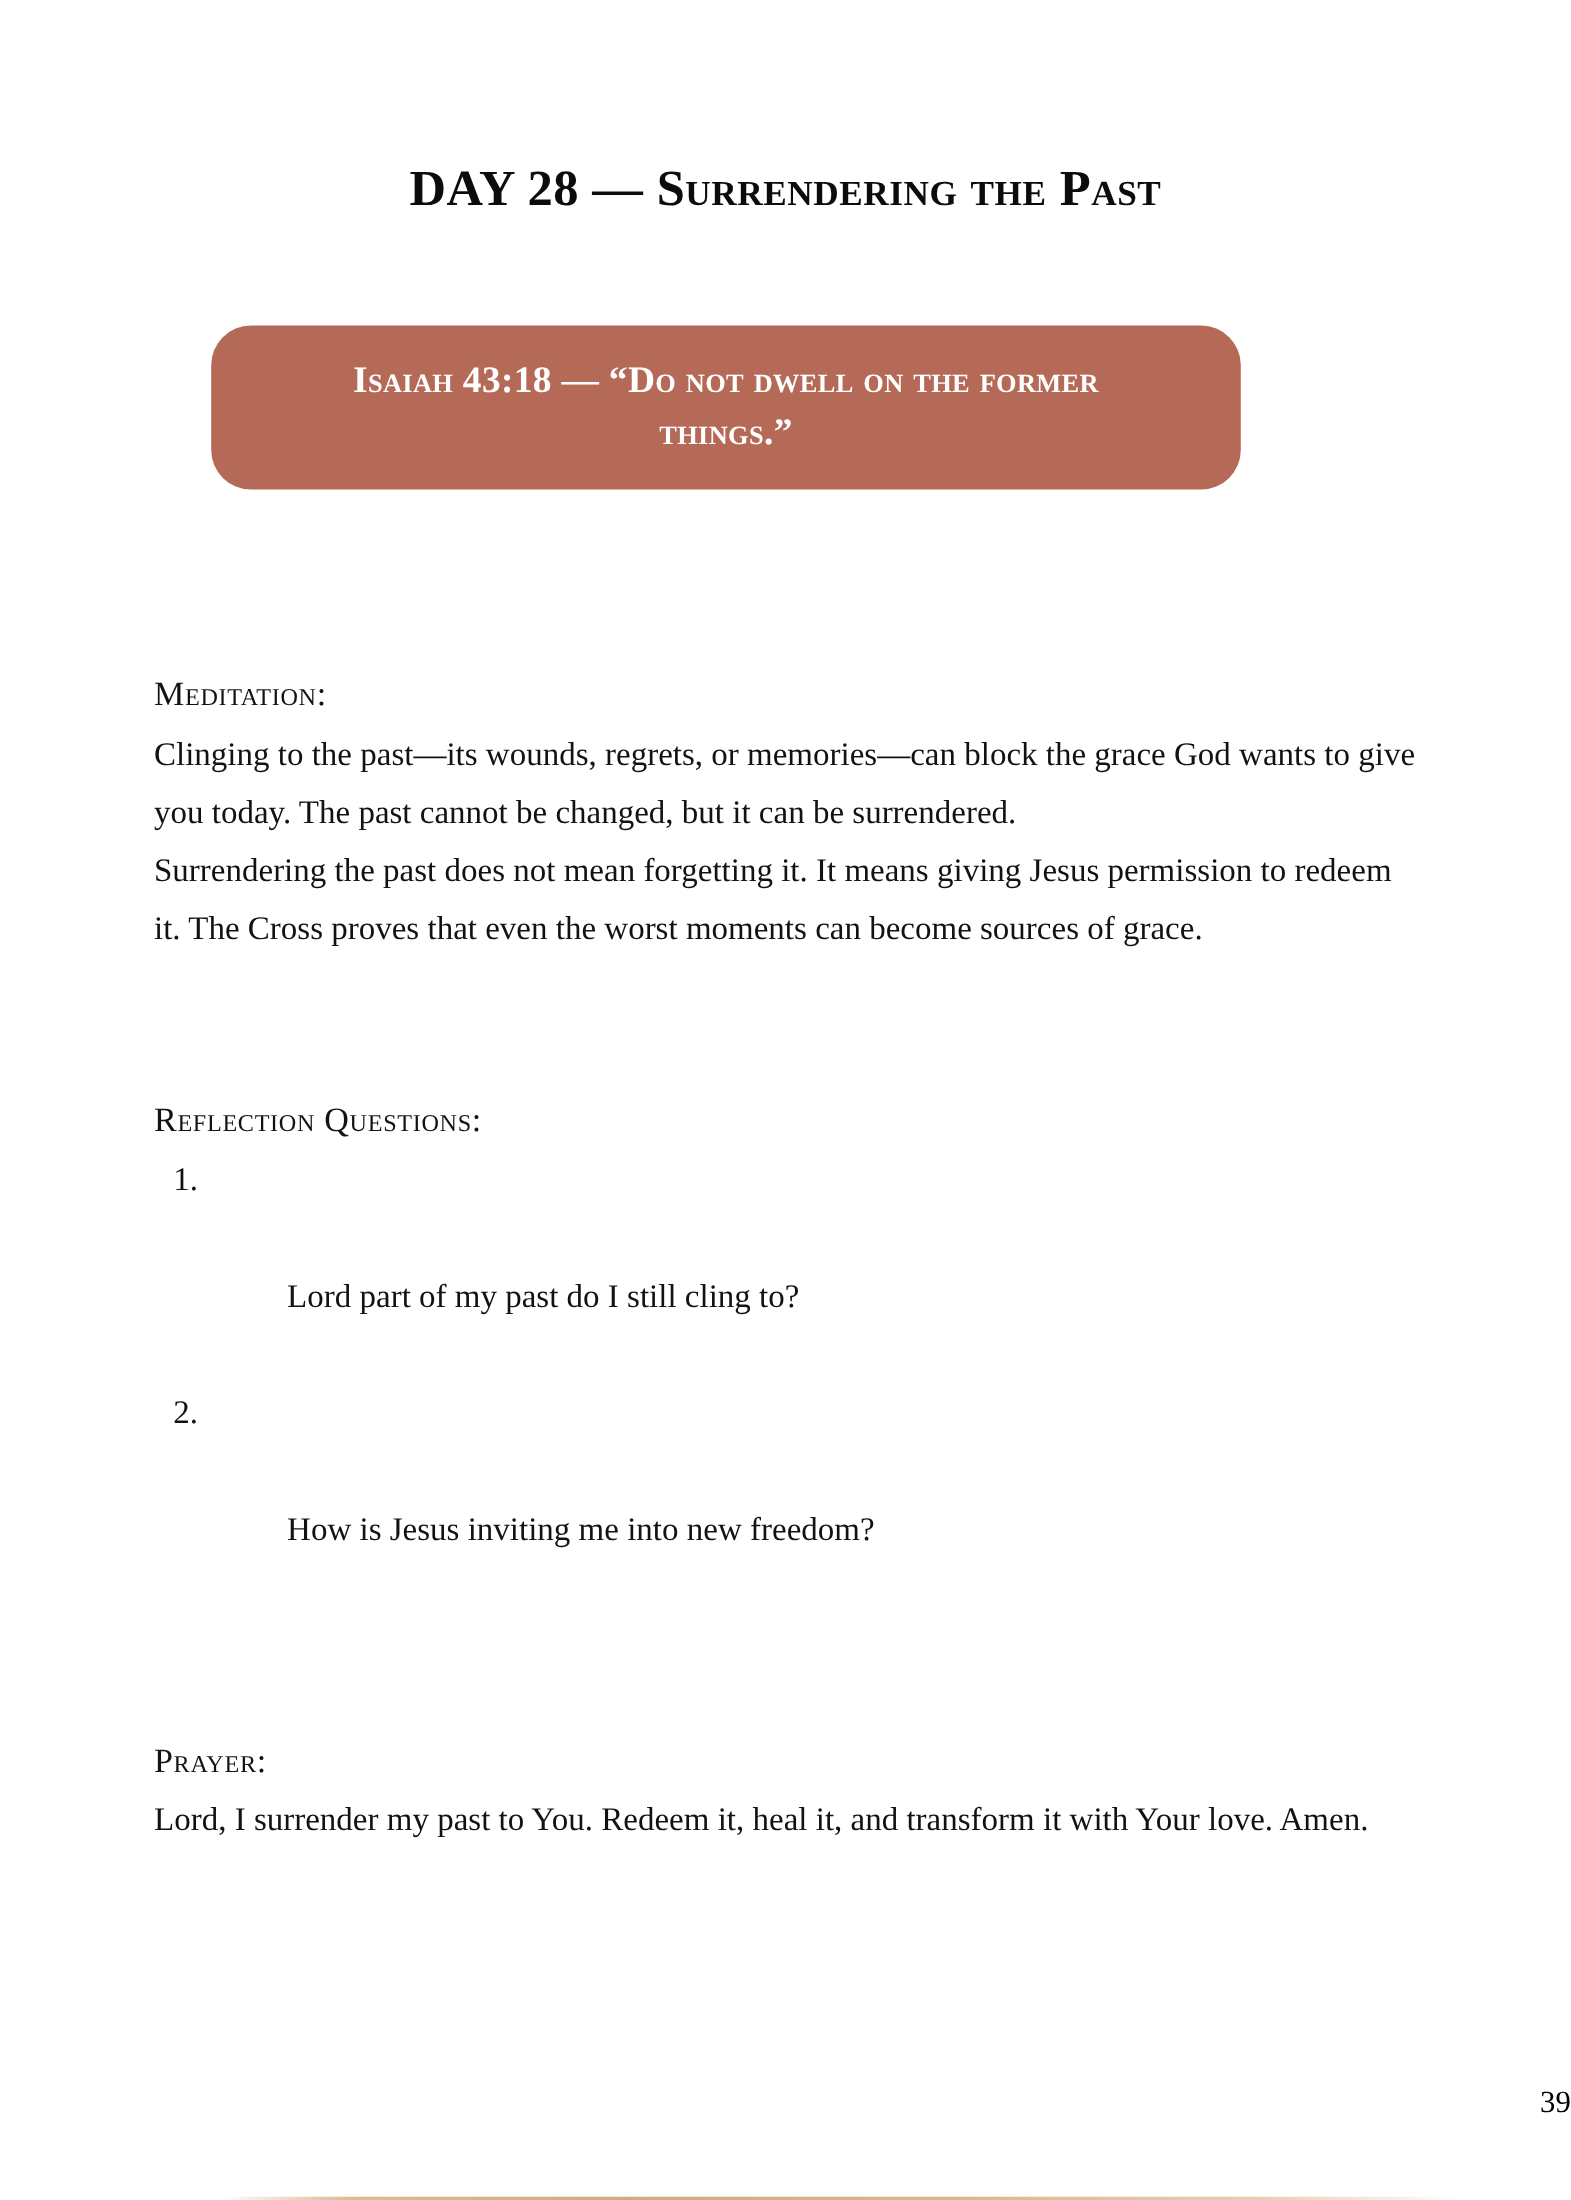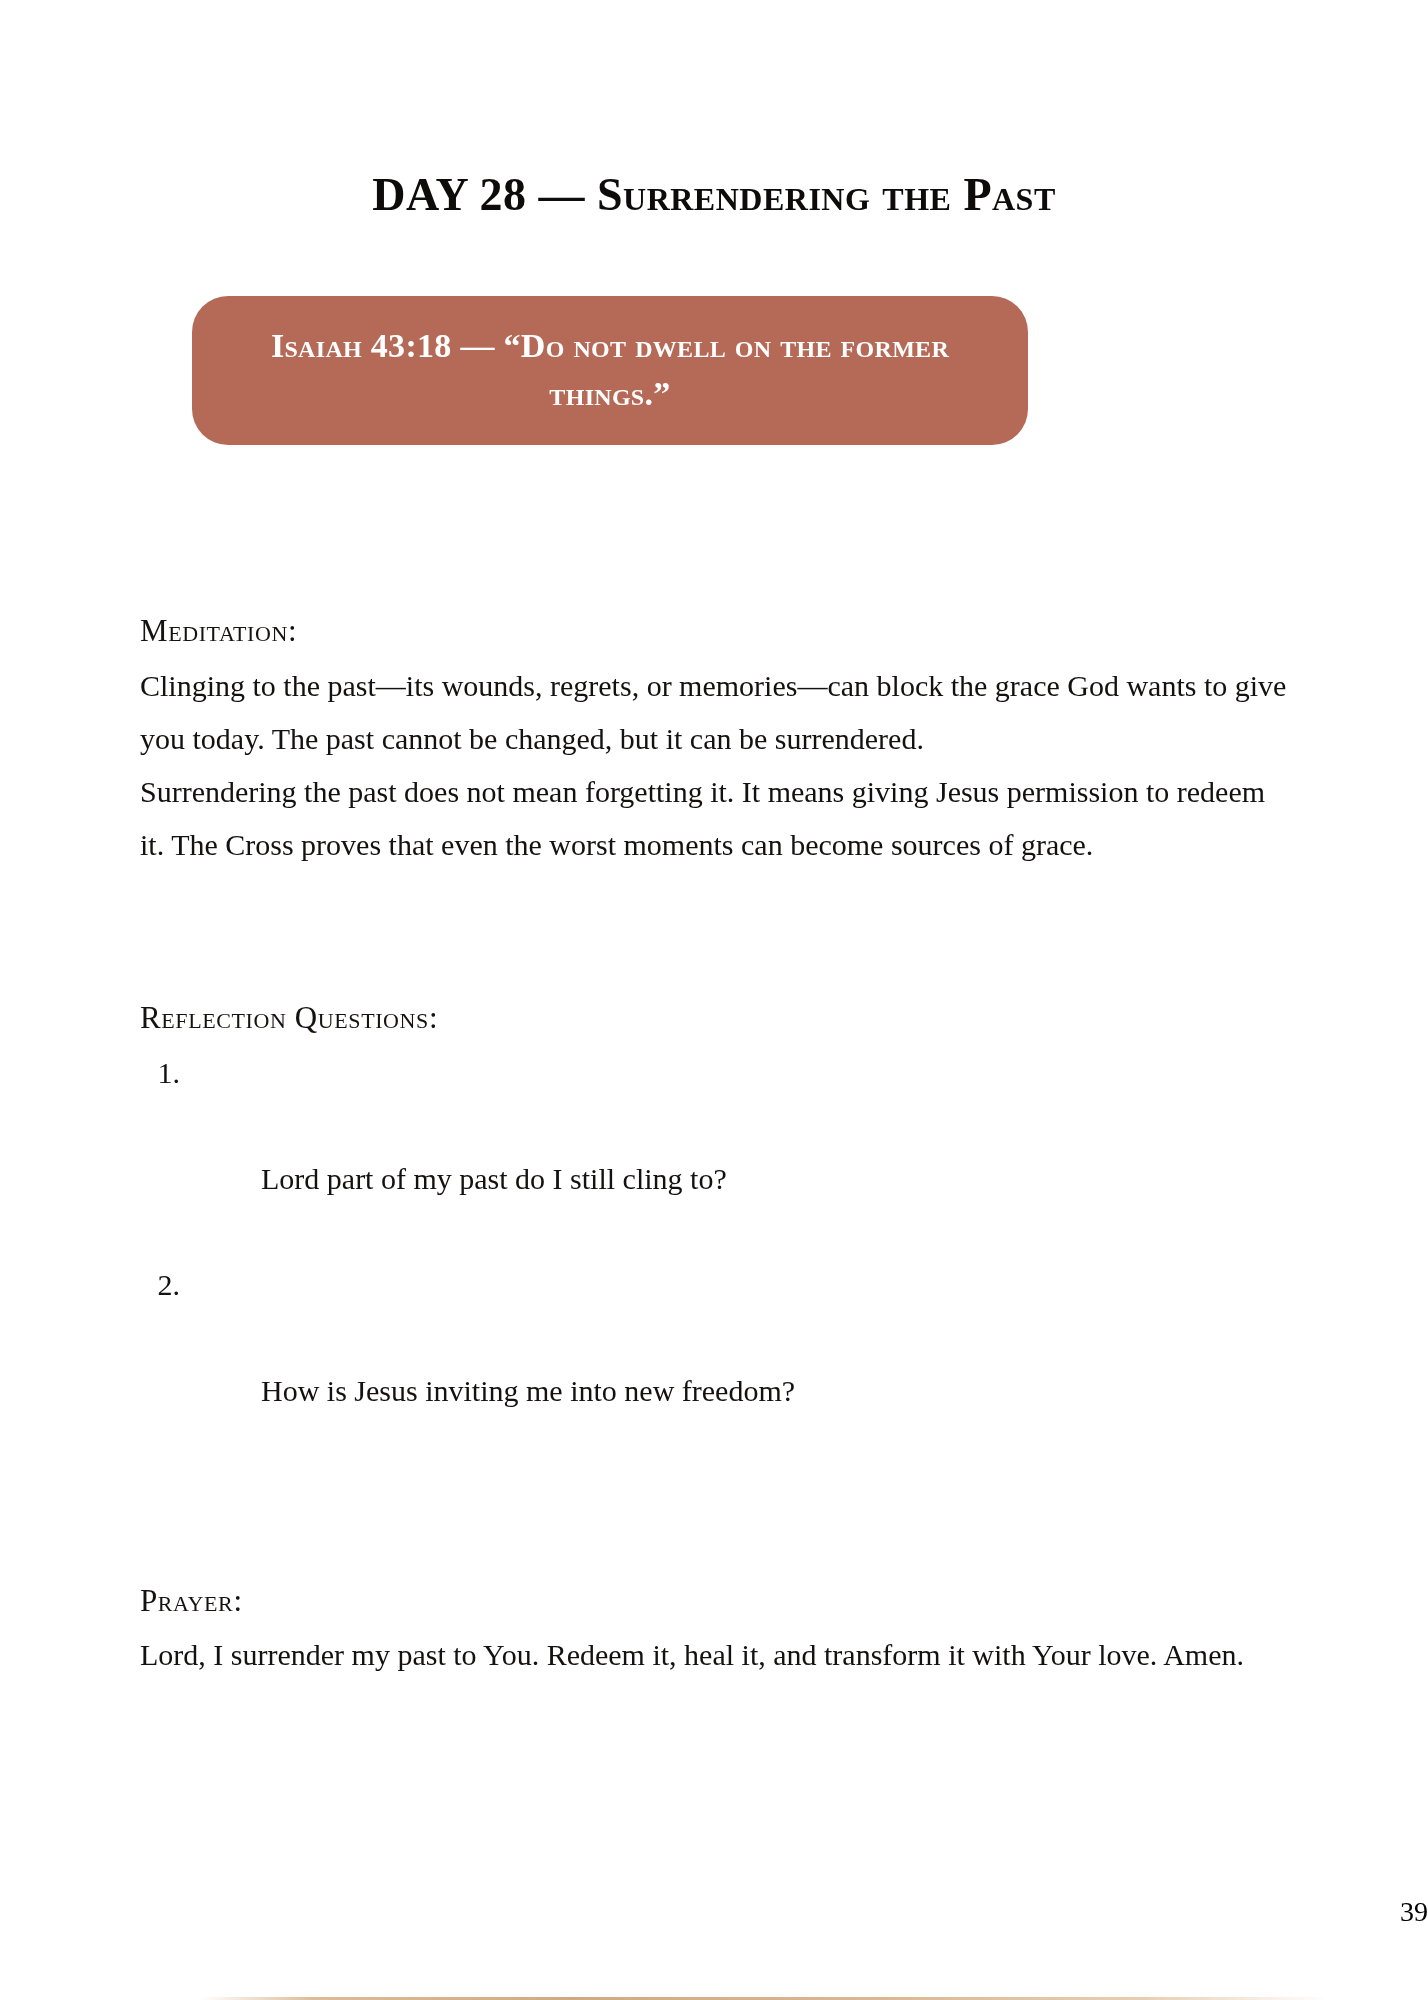--- a/index.html
+++ b/index.html
@@ -20,39 +20,39 @@
     height: 2000px;
     margin: 0 auto;
     background: #ffffff;
     box-sizing: border-box;
     overflow: hidden;
   }
 
   
   .page-title {
     position: absolute;
-    top: 140px;
+    top: 116px;
     left: 0;
     width: 1428px;
     text-align: center;
     font-family: "Liberation Serif", "DejaVu Serif", serif;
     font-variant: small-caps;
     font-weight: 700;
     font-size: 46px;
     letter-spacing: 0.5px;
     color: #0d0c0b;
     line-height: 1.05;
   }
 
   
   .verse-banner {
     position: absolute;
     top: 296px;
     left: 192px;
-    width: 836px;
+    width: 936px;
     min-height: 140px;
     box-sizing: border-box;
     background: #b56a58;
     border-radius: 36px;
     display: flex;
     align-items: center;
     justify-content: center;
     padding: 26px 72px;
   }
 

